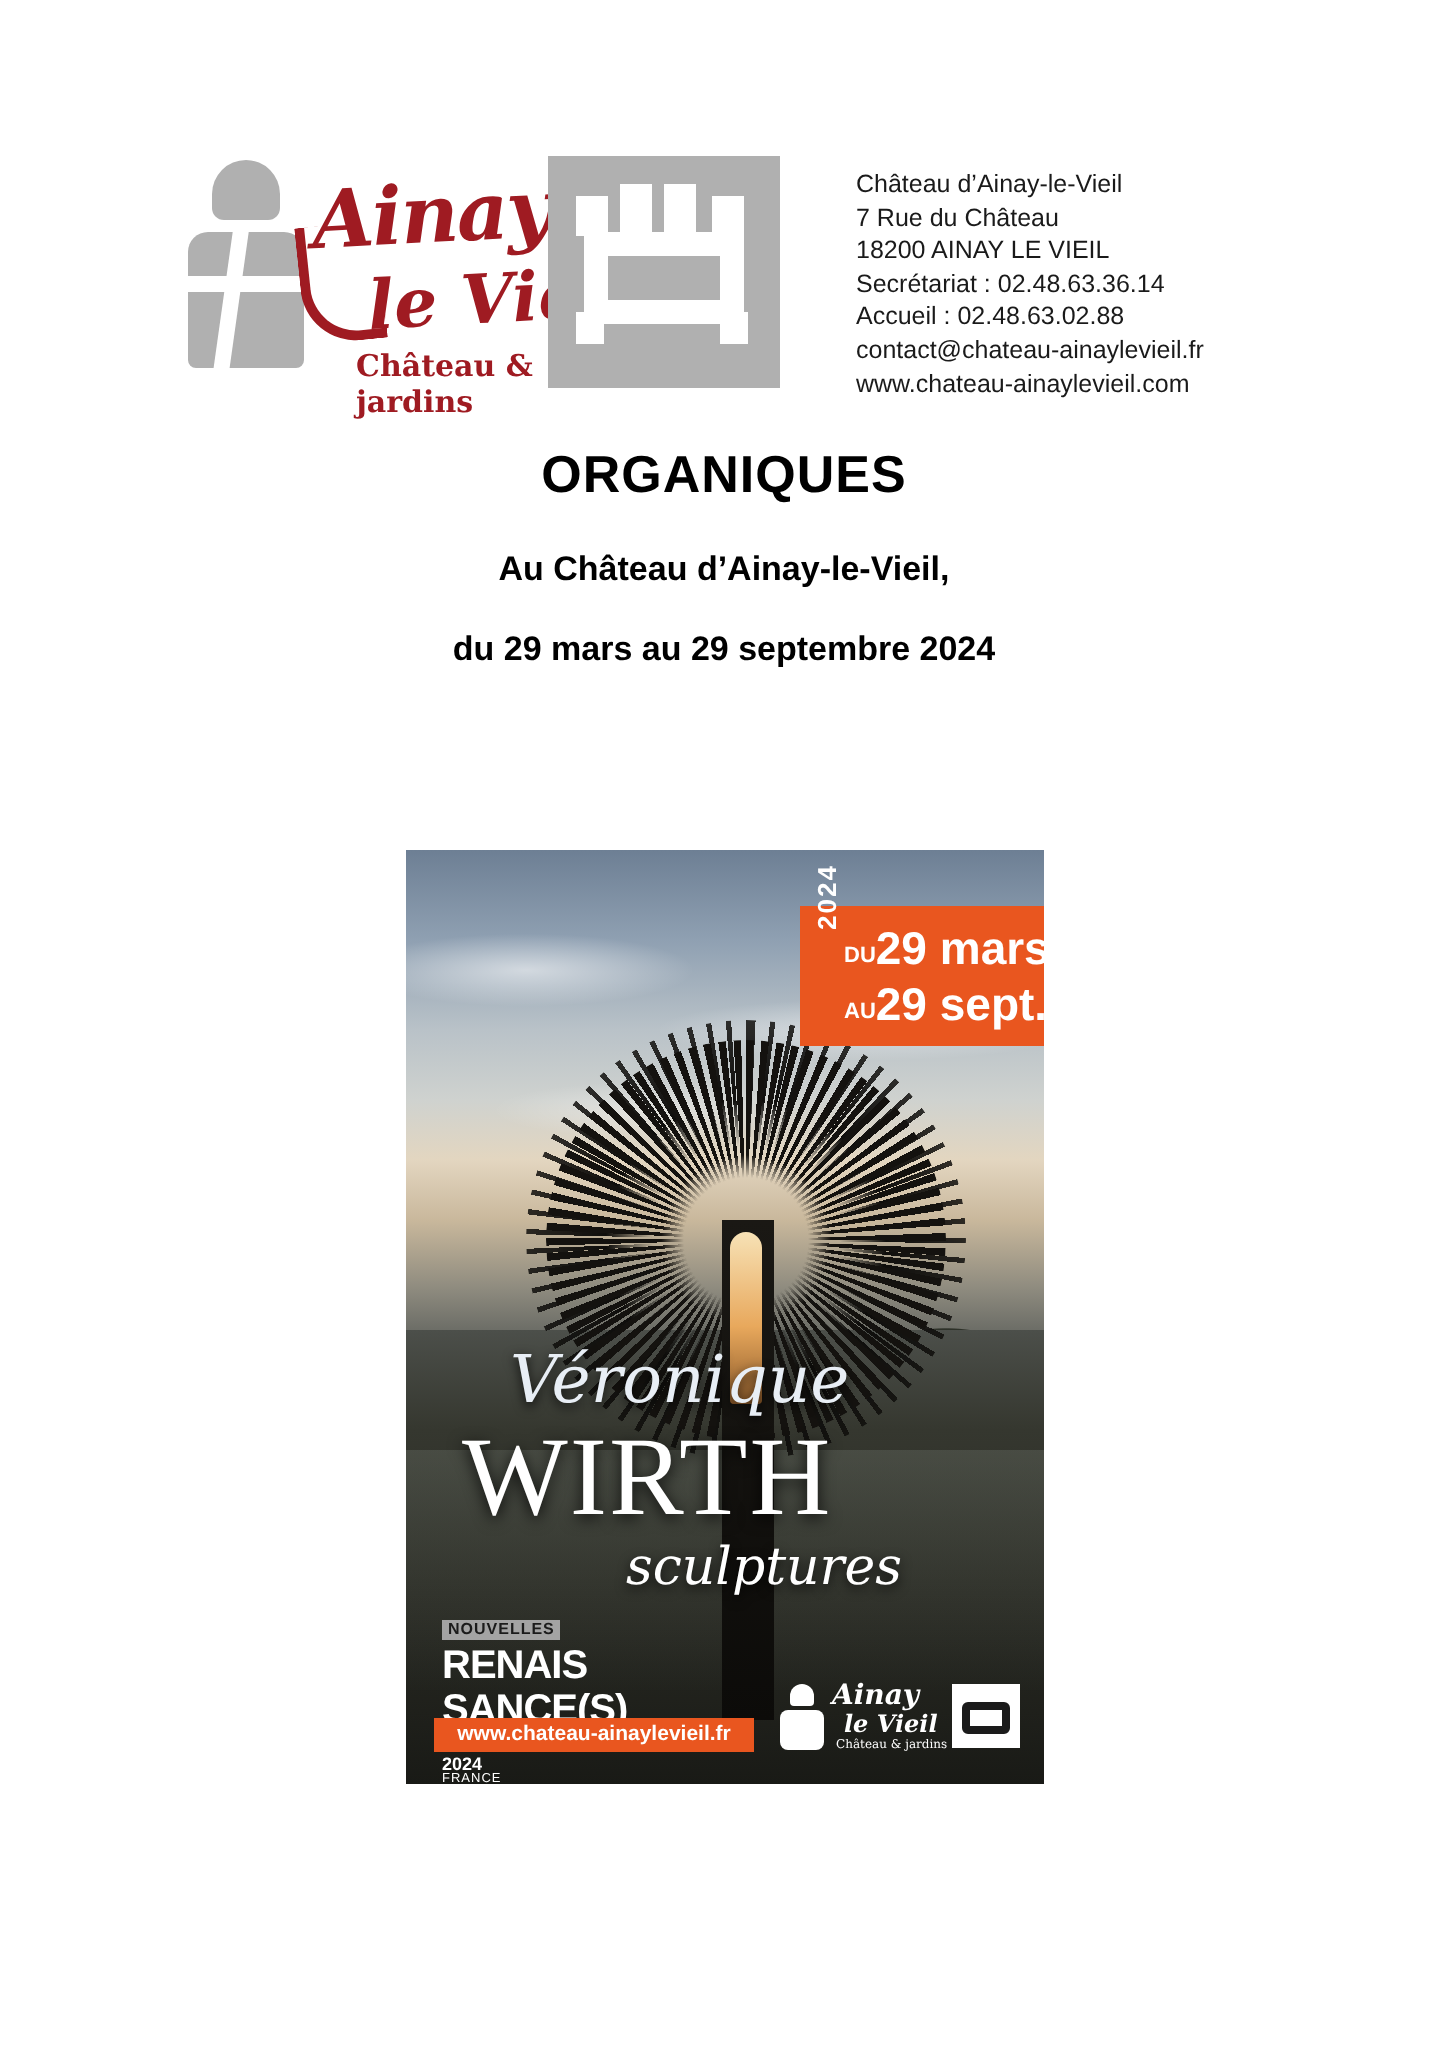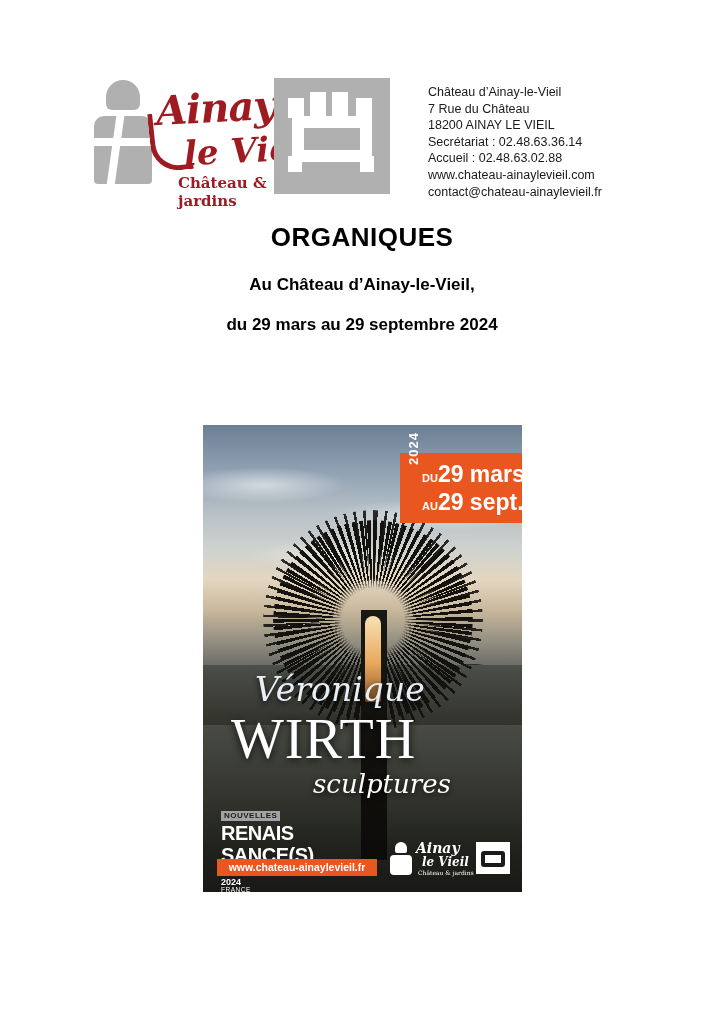--- a/index.html
+++ b/index.html
@@ -525,22 +525,22 @@
         </div>
       </div>
     </div>
 
     <div class="contact">
       <div>Château d’Ainay-le-Vieil</div>
       <div>7 Rue du Château</div>
       <div>18200 AINAY LE VIEIL</div>
       <div>Secrétariat : 02.48.63.36.14</div>
       <div>Accueil : 02.48.63.02.88</div>
+      <div>contact@chateau-ainaylevieil.fr</div>
       <div>www.chateau-ainaylevieil.com</div>
-      <div>contact@chateau-ainaylevieil.fr</div>
     </div>
   </div>
 
   <div class="titles">
     <div class="t-main">ORGANIQUES</div>
     <div class="t-sub2">Au Château d’Ainay-le-Vieil,</div>
     <div class="t-sub3">du 29 mars au 29 septembre 2024</div>
   </div>
 
   <div class="poster">

